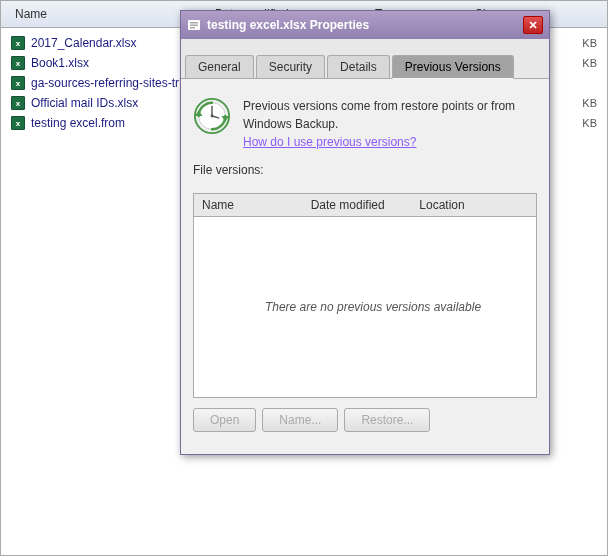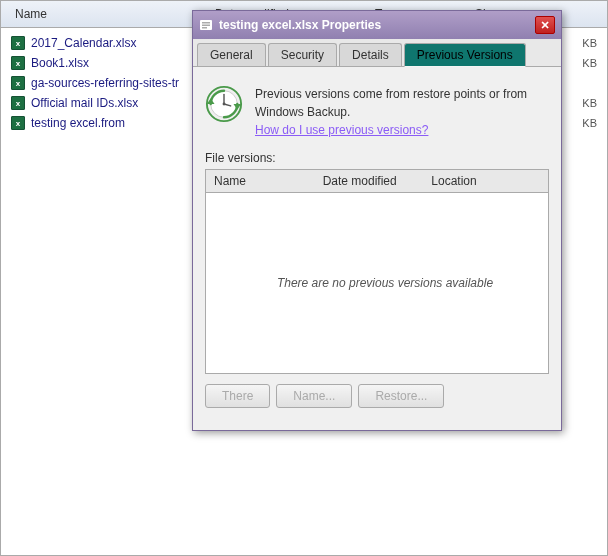--- a/index.html
+++ b/index.html
@@ -55,21 +55,21 @@
       border-radius: 1px;
       display: flex;
       align-items: center;
       justify-content: center;
       border: 1px solid #155235;
     }
 
     
     .dialog-overlay {
       position: absolute;
-      top: 0; left: 12px;
+      top: 0; left: 0;
       width: 500px;
       height: 556px;
     }
 
     
     .dialog {
       position: absolute;
       top: 10px;
       left: 180px;
       width: 370px;
@@ -114,38 +114,38 @@
       font-size: 11px;
       font-weight: bold;
       cursor: pointer;
     }
 
     
     .tabs-row {
       display: flex;
       background: #e8e8e8;
       border-bottom: 1px solid #aaa;
-      padding-top: 4px;
+      padding-top: 16px;
       padding-left: 4px;
       gap: 2px;
     }
 
     .tab {
       padding: 4px 12px;
       font-size: 12px;
       border: 1px solid #aaa;
       border-bottom: none;
       background: #d8d8d8;
       cursor: pointer;
       border-radius: 3px 3px 0 0;
       color: #333;
     }
 
     .tab.active {
-      background: #0f766e;
+      background: #a3a3a3;
       border-bottom: 1px solid #f5f5f5;
       margin-bottom: -1px;
       z-index: 1;
       color: #000;
     }
 
     
     .tab-content {
       padding: 10px 12px;
     }
@@ -172,21 +172,21 @@
 
     .info-link {
       color: #8b5cf6;
       text-decoration: underline;
       cursor: pointer;
     }
 
     .file-versions-label {
       font-size: 12px;
       color: #333;
-      margin-bottom: 4px;
+      margin-bottom: 16px;
     }
 
     .versions-table {
       border: 1px solid #aaa;
       background: white;
       width: 100%;
       margin-bottom: 10px;
     }
 
     .versions-table-header {
@@ -388,20 +388,20 @@
           <span class="versions-col">Name</span>
           <span class="versions-col">Date modified</span>
           <span class="versions-col">Location</span>
         </div>
         <div class="versions-table-body">
           <span class="no-versions-text">There are no previous versions available</span>
         </div>
       </div>
 
       <div class="action-buttons">
-        <button class="btn" disabled="">There</button>
+        <button class="btn" disabled="">Open</button>
         <button class="btn" disabled="">Name...</button>
         <button class="btn" disabled="">Restore...</button>
       </div>
     </div>
 
   </div>
 </div>
 
 </body></html>

